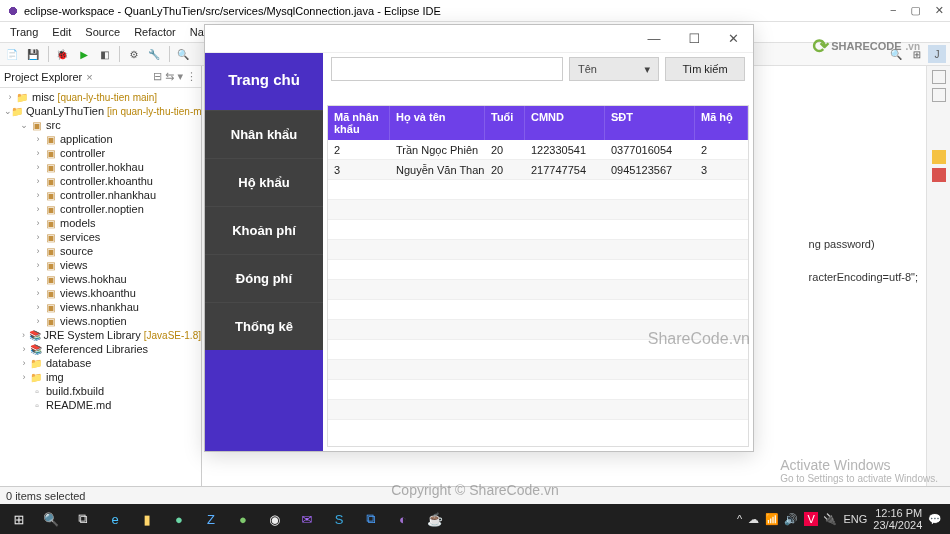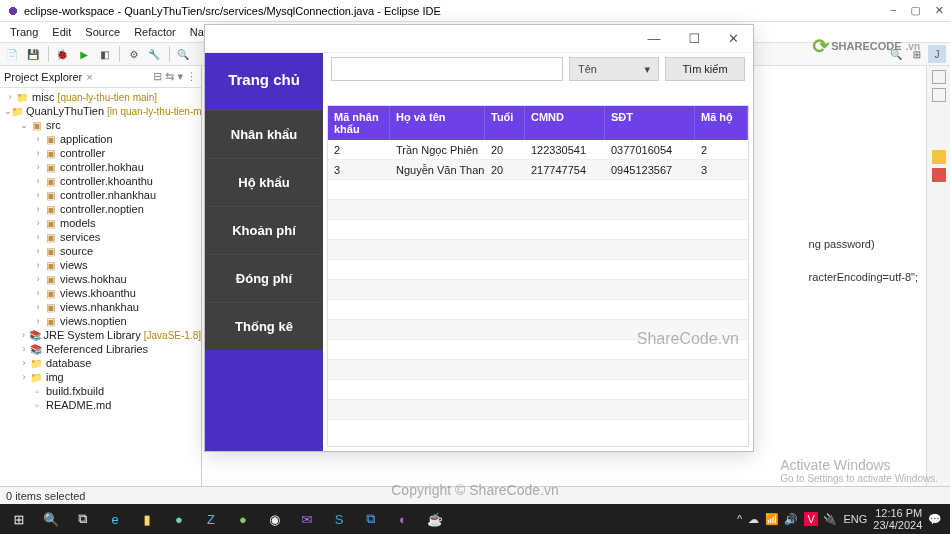--- a/index.html
+++ b/index.html
@@ -79,21 +79,21 @@
 .col0{width:62px}.col1{width:95px}.col2{width:40px}.col3{width:80px}.col4{width:90px}.col5{flex:1}
 
 
 .statusbar { height:18px; border-top:1px solid #ccc; background:#f5f5f5; font-size:11px; color:#333; padding:0 6px; display:flex; align-items:center; }
 
 
 .wm-logo { position:absolute; right:30px; top:34px; font-size:18px; font-weight:bold; color:#888; letter-spacing:0; display:flex; align-items:center; gap:2px;}
 .wm-logo .g { color:#7cb342; font-size:20px }
 .wm-logo .sub { font-size:10px; color:#aaa; margin-left:2px; }
 .wm-center { position:absolute; left:50%; top:490px; transform:translate(-50%,-50%); font-size:14px; color:rgba(120,120,120,.6); font-weight:500; z-index:50; }
-.wm-side { position:absolute; right:211px; top:330px; font-size:16px; color:rgba(120,120,120,.55); font-weight:500; z-index:50; }
+.wm-side { position:absolute; right:200px; top:330px; font-size:16px; color:rgba(120,120,120,.55); font-weight:500; z-index:50; }
 .activate { position:absolute; right:12px; bottom:50px; text-align:left; color:#b5b5b5; }
 .activate .h { font-size:14px; }
 .activate .s { font-size:10px; }
 
 
 .taskbar { position:absolute; bottom:0; left:0; right:0; height:30px; background:#1f1f1f; display:flex; align-items:center; padding:0 4px; gap:2px; }
 .taskbar .tb { width:30px; height:28px; display:flex; align-items:center; justify-content:center; color:#eee; font-size:13px; }
 .taskbar .tray { margin-left:auto; display:flex; align-items:center; color:#ddd; font-size:10px; gap:6px; padding-right:4px; }
 .taskbar .clock { text-align:right; line-height:1.1; font-size:10px; }
 </style>

